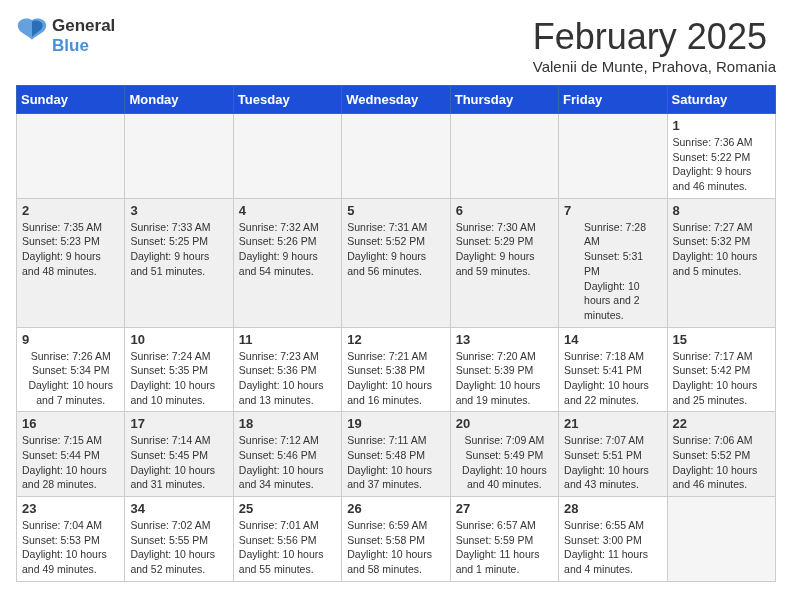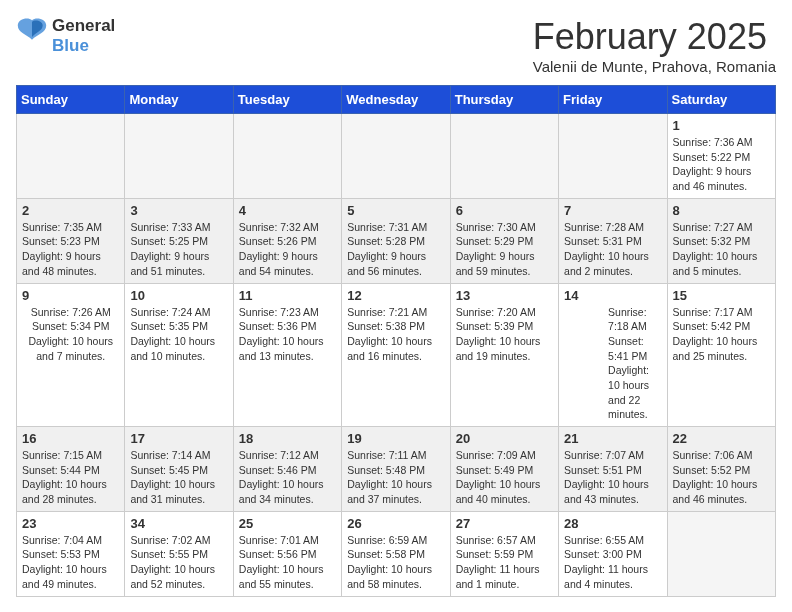--- a/index.html
+++ b/index.html
@@ -141,32 +141,32 @@
         </td>
         <td>
           <span class="day-num">4</span>
           <div class="cell-info" style="white-space: pre-line;">Sunrise: 7:32 AM
 Sunset: 5:26 PM
 Daylight: 9 hours and 54 minutes.</div>
         </td>
         <td>
           <span class="day-num">5</span>
           <div class="cell-info" style="white-space: pre-line;">Sunrise: 7:31 AM
-Sunset: 5:28 PM
+Sunset: 5:52 PM
 Daylight: 9 hours and 56 minutes.</div>
         </td>
         <td>
           <span class="day-num">6</span>
           <div class="cell-info" style="white-space: pre-line;">Sunrise: 7:30 AM
 Sunset: 5:29 PM
 Daylight: 9 hours and 59 minutes.</div>
         </td>
         <td>
           <span class="day-num">7</span>
-          <div class="cell-info" style="white-space: pre-line;">Sunrise: 7:28 AM
+          <div class="cell-info" style="white-space: pre-line; margin-left: 20px;">Sunrise: 7:28 AM
 Sunset: 5:31 PM
 Daylight: 10 hours and 2 minutes.</div>
         </td>
         <td>
           <span class="day-num">8</span>
           <div class="cell-info" style="white-space: pre-line;">Sunrise: 7:27 AM
 Sunset: 5:32 PM
 Daylight: 10 hours and 5 minutes.</div>
         </td>
       </tr>
@@ -196,21 +196,21 @@
 Daylight: 10 hours and 16 minutes.</div>
         </td>
         <td>
           <span class="day-num">13</span>
           <div class="cell-info" style="white-space: pre-line;">Sunrise: 7:20 AM
 Sunset: 5:39 PM
 Daylight: 10 hours and 19 minutes.</div>
         </td>
         <td>
           <span class="day-num">14</span>
-          <div class="cell-info" style="white-space: pre-line; margin-left: 44px;">Sunrise: 7:18 AM
+          <div class="cell-info" style="white-space: pre-line;">Sunrise: 7:18 AM
 Sunset: 5:41 PM
 Daylight: 10 hours and 22 minutes.</div>
         </td>
         <td>
           <span class="day-num">15</span>
           <div class="cell-info" style="white-space: pre-line;">Sunrise: 7:17 AM
 Sunset: 5:42 PM
 Daylight: 10 hours and 25 minutes.</div>
         </td>
       </tr>
@@ -234,21 +234,21 @@
 Daylight: 10 hours and 34 minutes.</div>
         </td>
         <td>
           <span class="day-num">19</span>
           <div class="cell-info" style="white-space: pre-line;">Sunrise: 7:11 AM
 Sunset: 5:48 PM
 Daylight: 10 hours and 37 minutes.</div>
         </td>
         <td>
           <span class="day-num">20</span>
-          <div class="cell-info" style="white-space: pre-line;">Sunrise: 7:09 AM
+          <div class="cell-info" style="white-space: pre-line; text-align: center;">Sunrise: 7:09 AM
 Sunset: 5:49 PM
 Daylight: 10 hours and 40 minutes.</div>
         </td>
         <td>
           <span class="day-num">21</span>
           <div class="cell-info" style="white-space: pre-line;">Sunrise: 7:07 AM
 Sunset: 5:51 PM
 Daylight: 10 hours and 43 minutes.</div>
         </td>
         <td>

